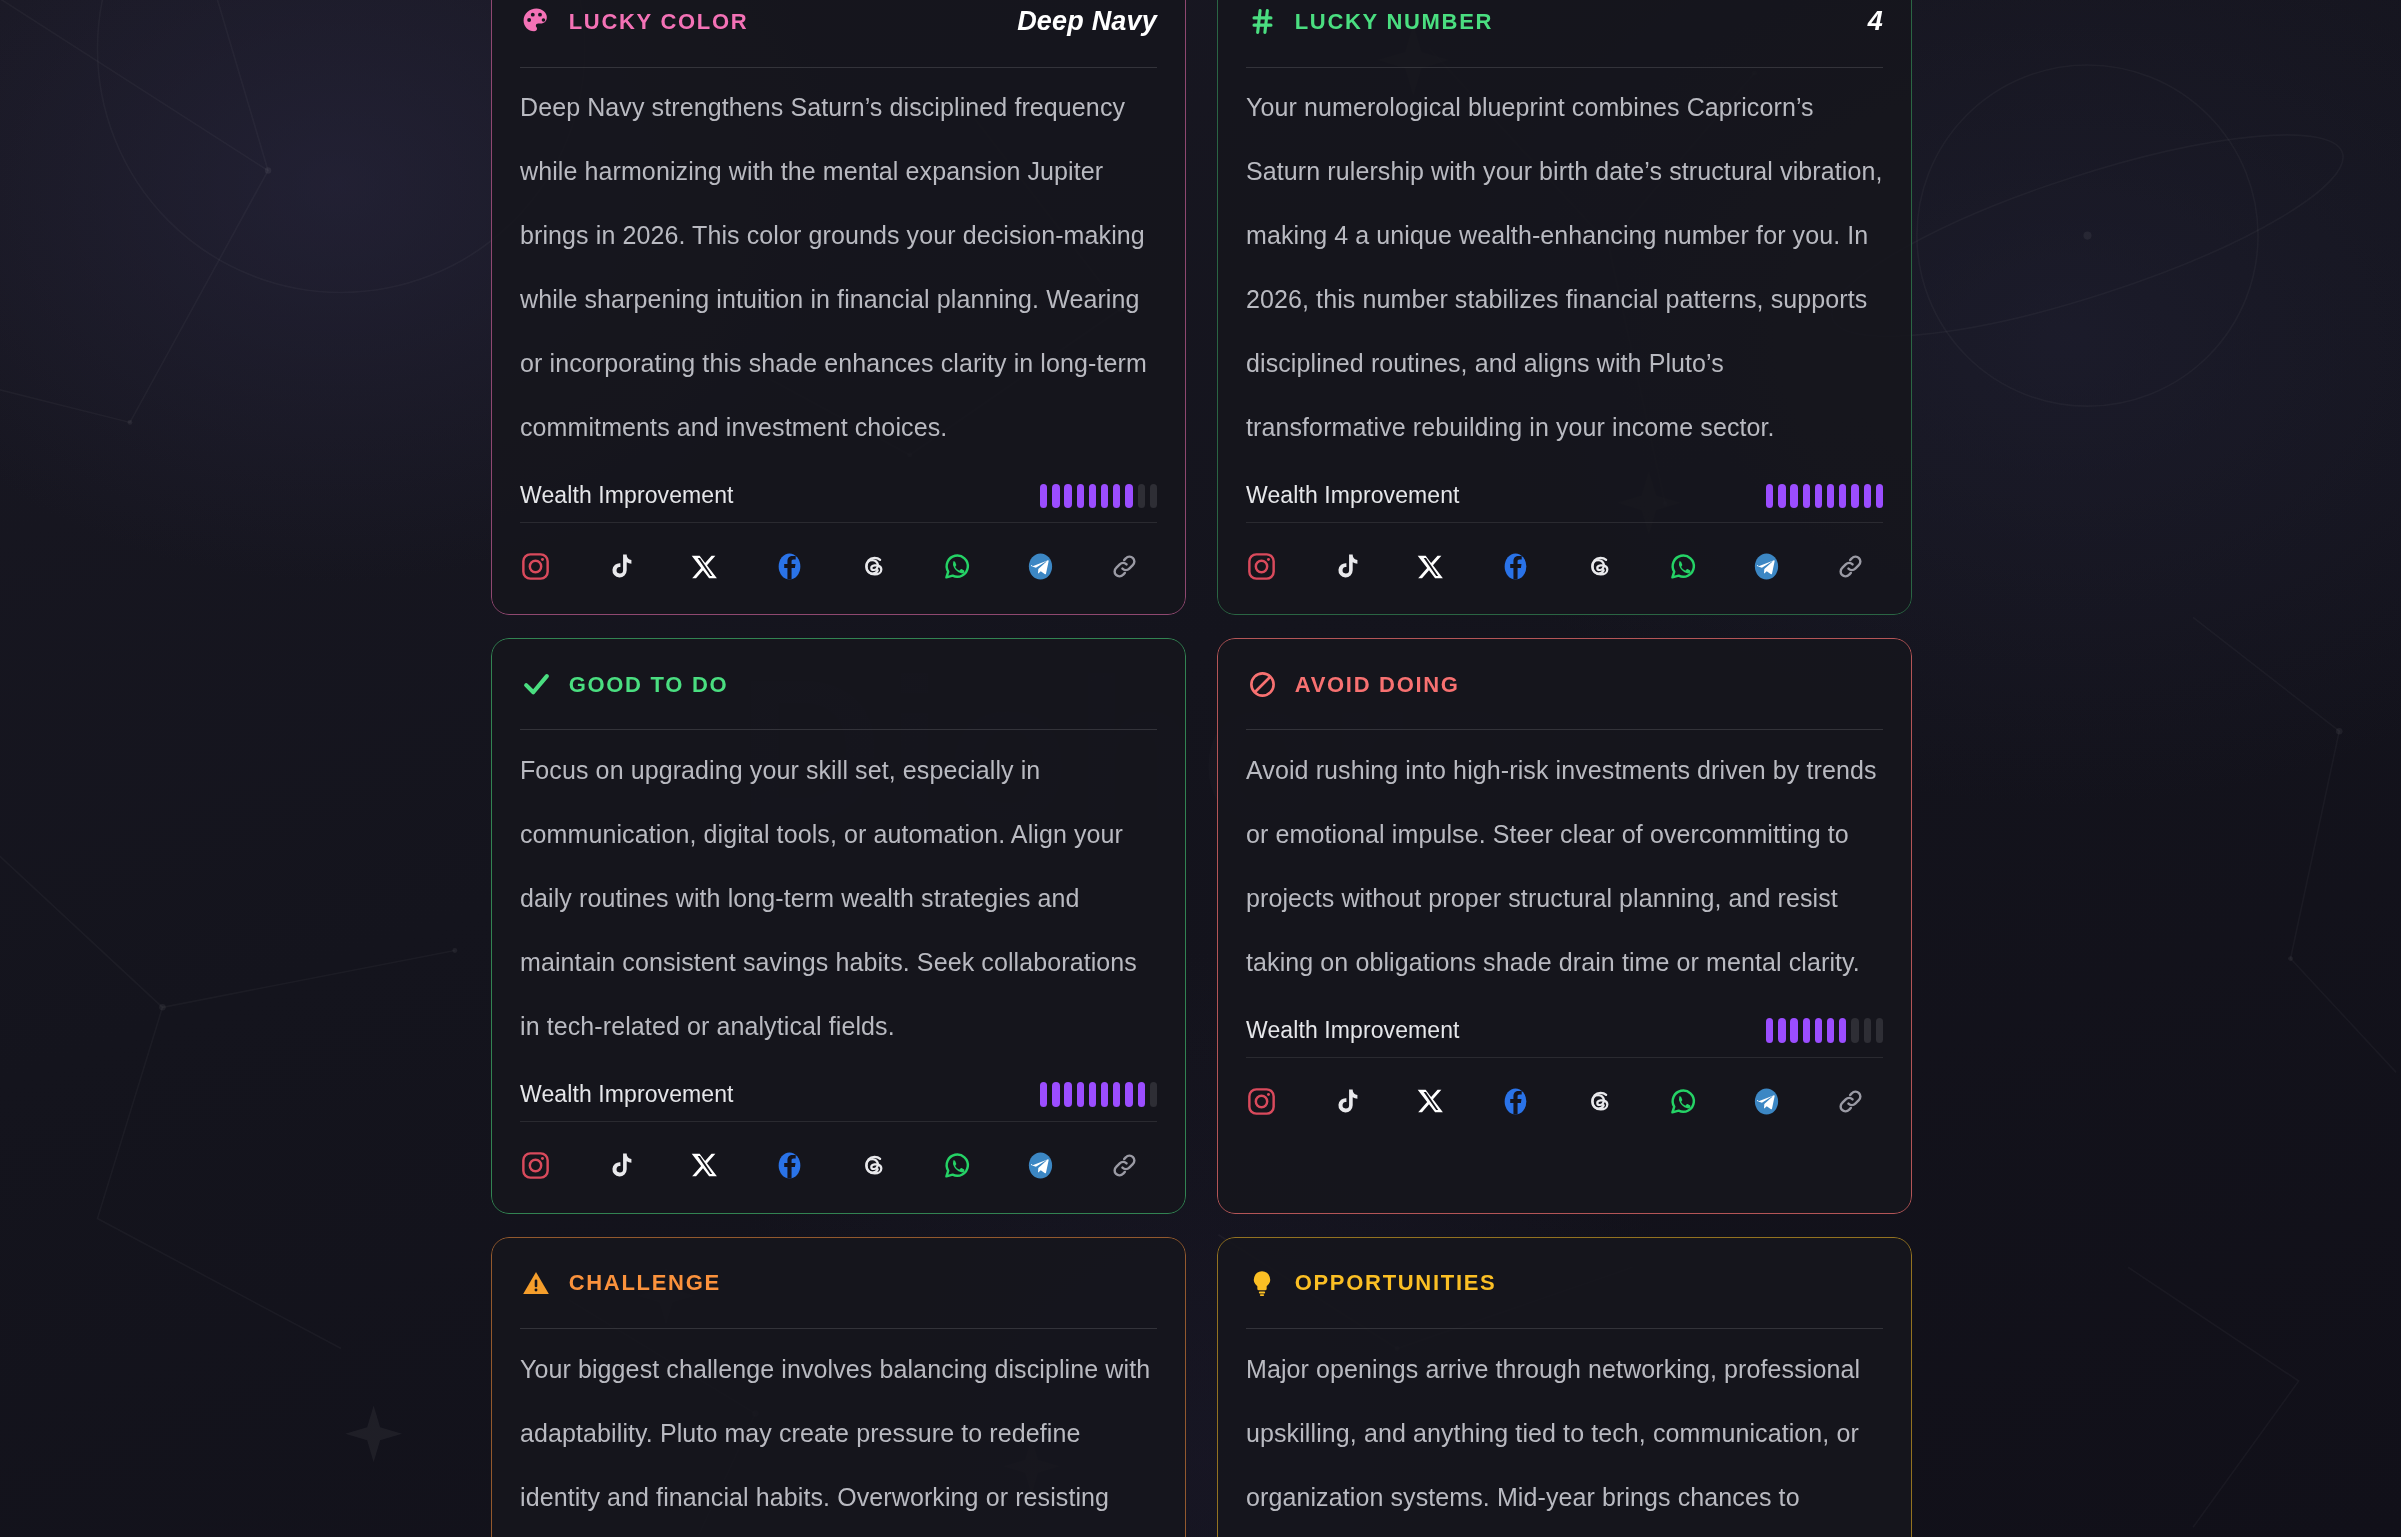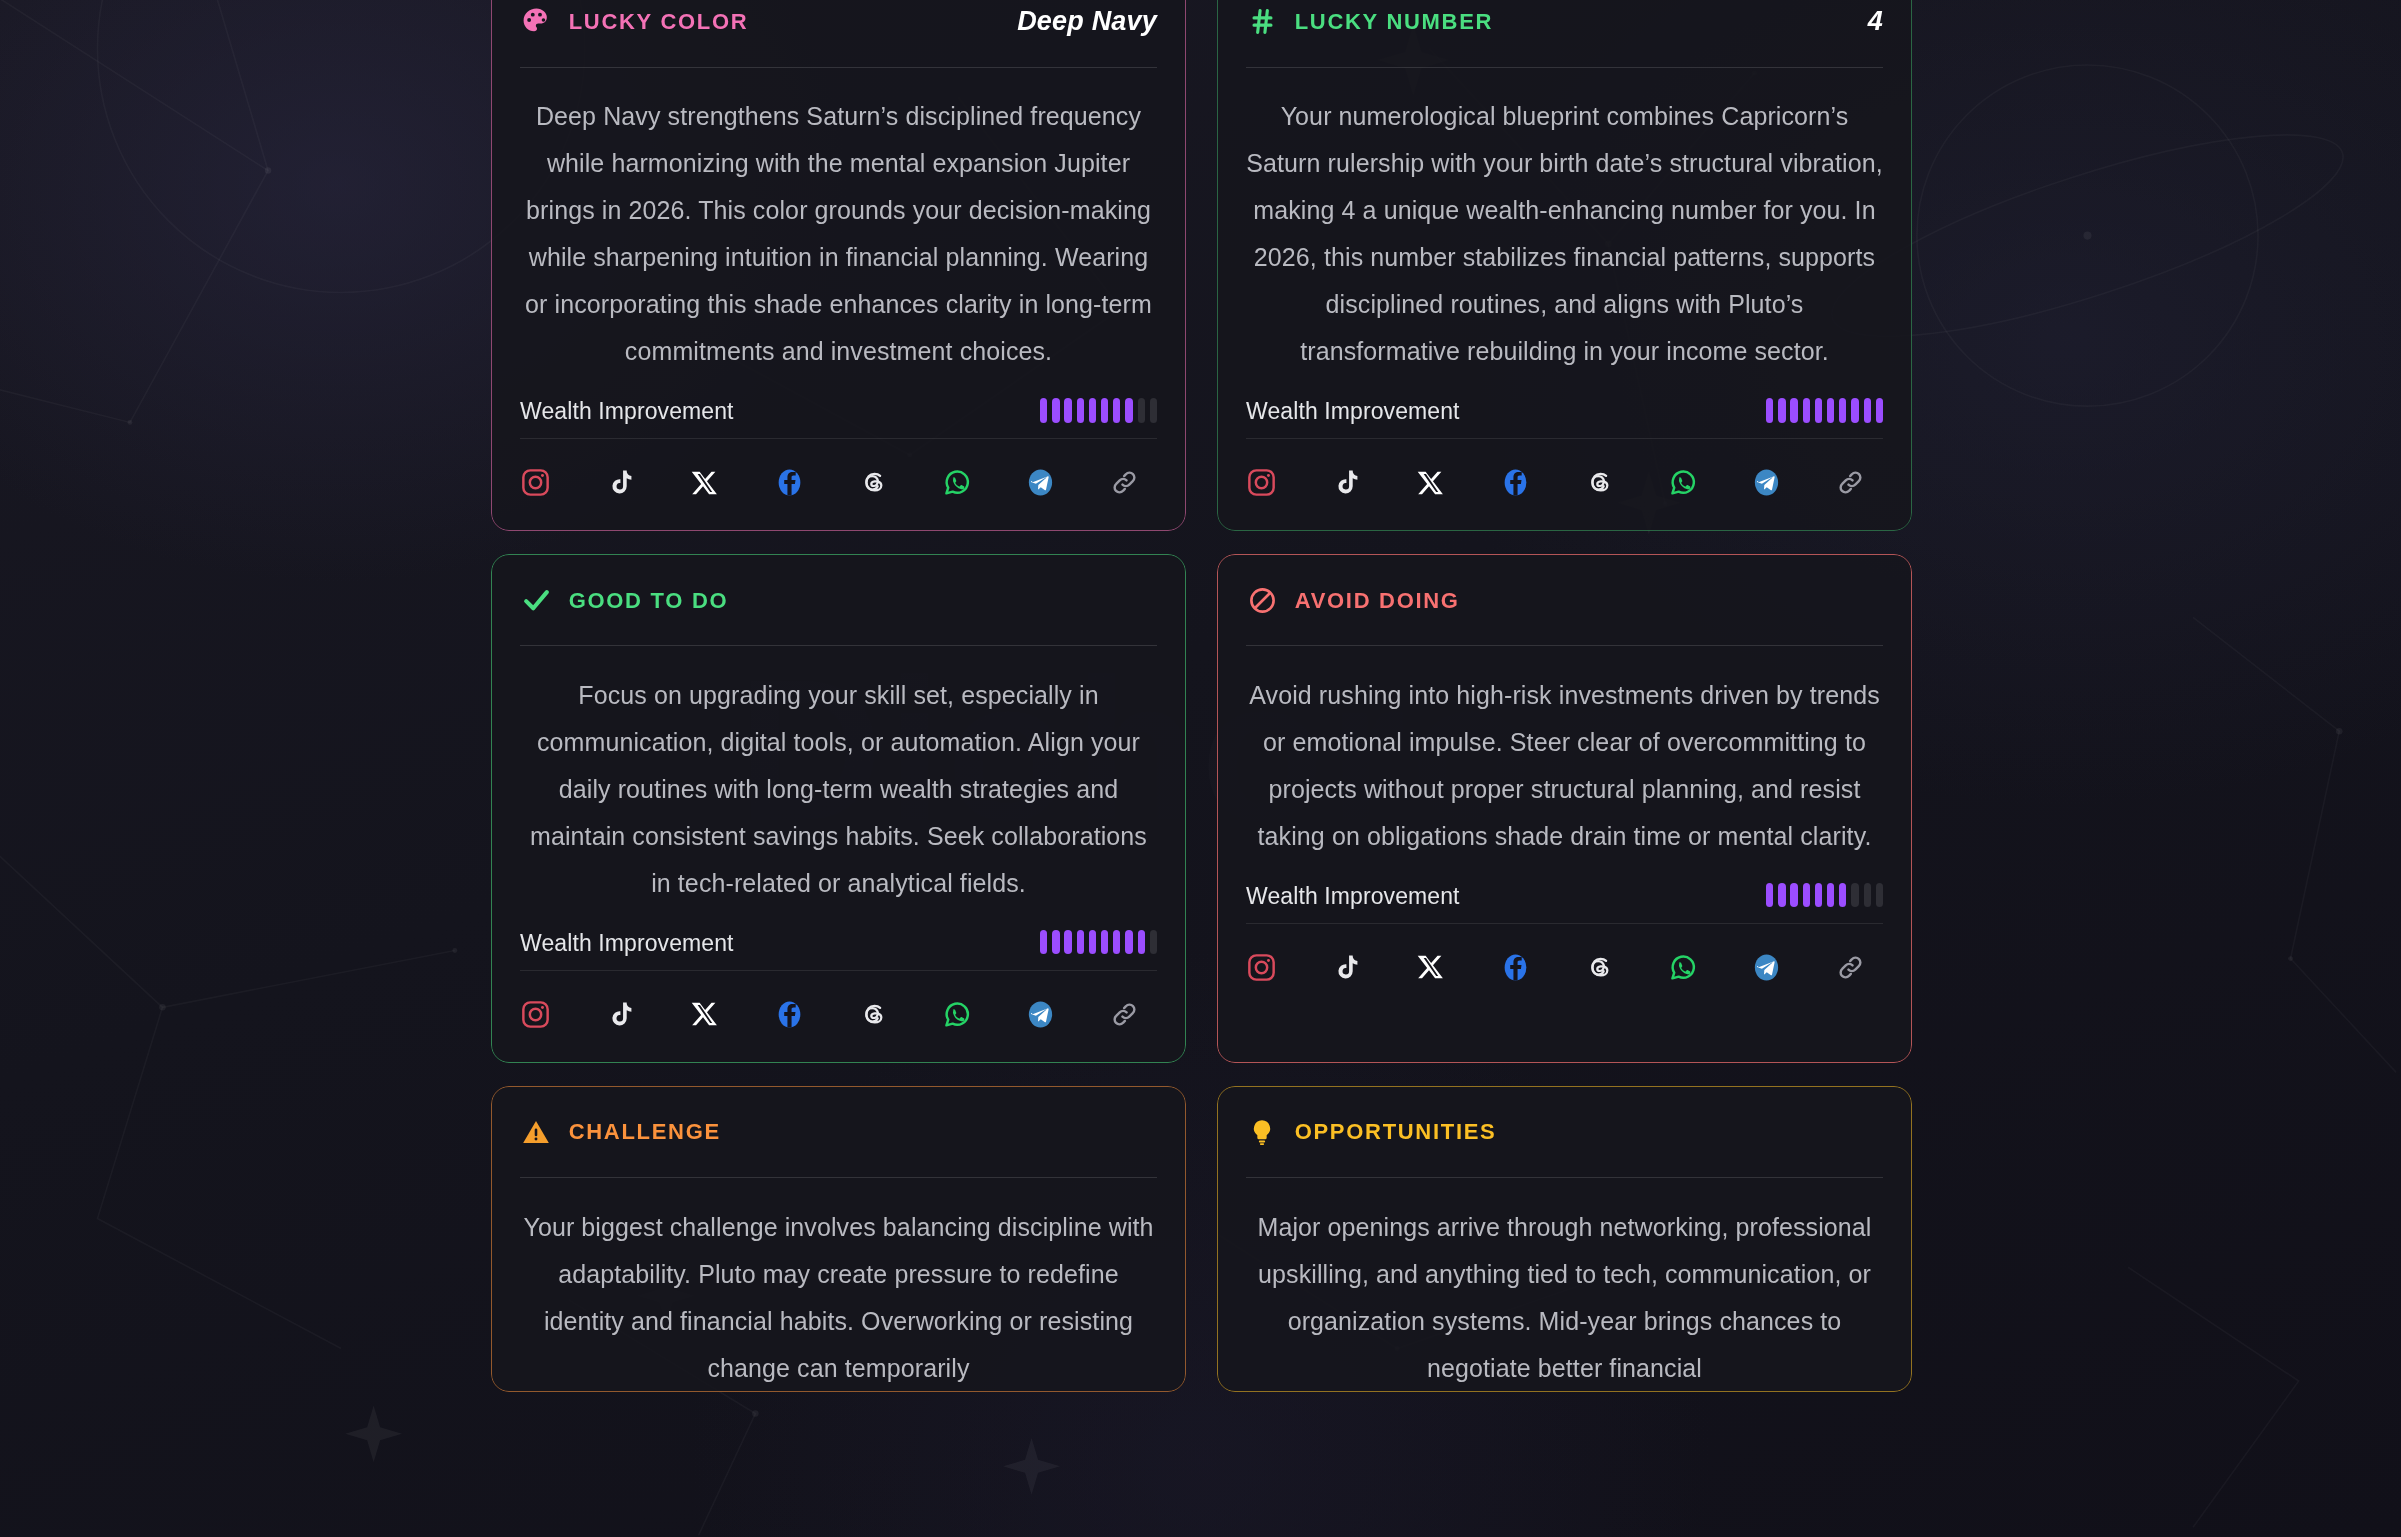--- a/index.html
+++ b/index.html
@@ -108,31 +108,30 @@
 
   .divider {
     height: 0.8px;
     background: rgba(255,255,255,.13);
     width: 100%;
   }
 
   
   .card-body {
     font-size: 25px;
-    line-height: 47px;
+    line-height: 64px;
     color: #b9bac1;
-    padding-top: 26px;
+    padding-top: 8px;
     letter-spacing: 0.1px;
-    text-align: center;
   }
 
   
   .score-row {
     display: flex;
-    align-items: flex-start;
+    align-items: center;
     padding-top: 23px;
     padding-bottom: 13px;
   }
   .score-label {
     font-size: 23px;
     color: #e6e7ea;
     letter-spacing: 0.1px;
   }
   .score-bars {
     margin-left: auto;

